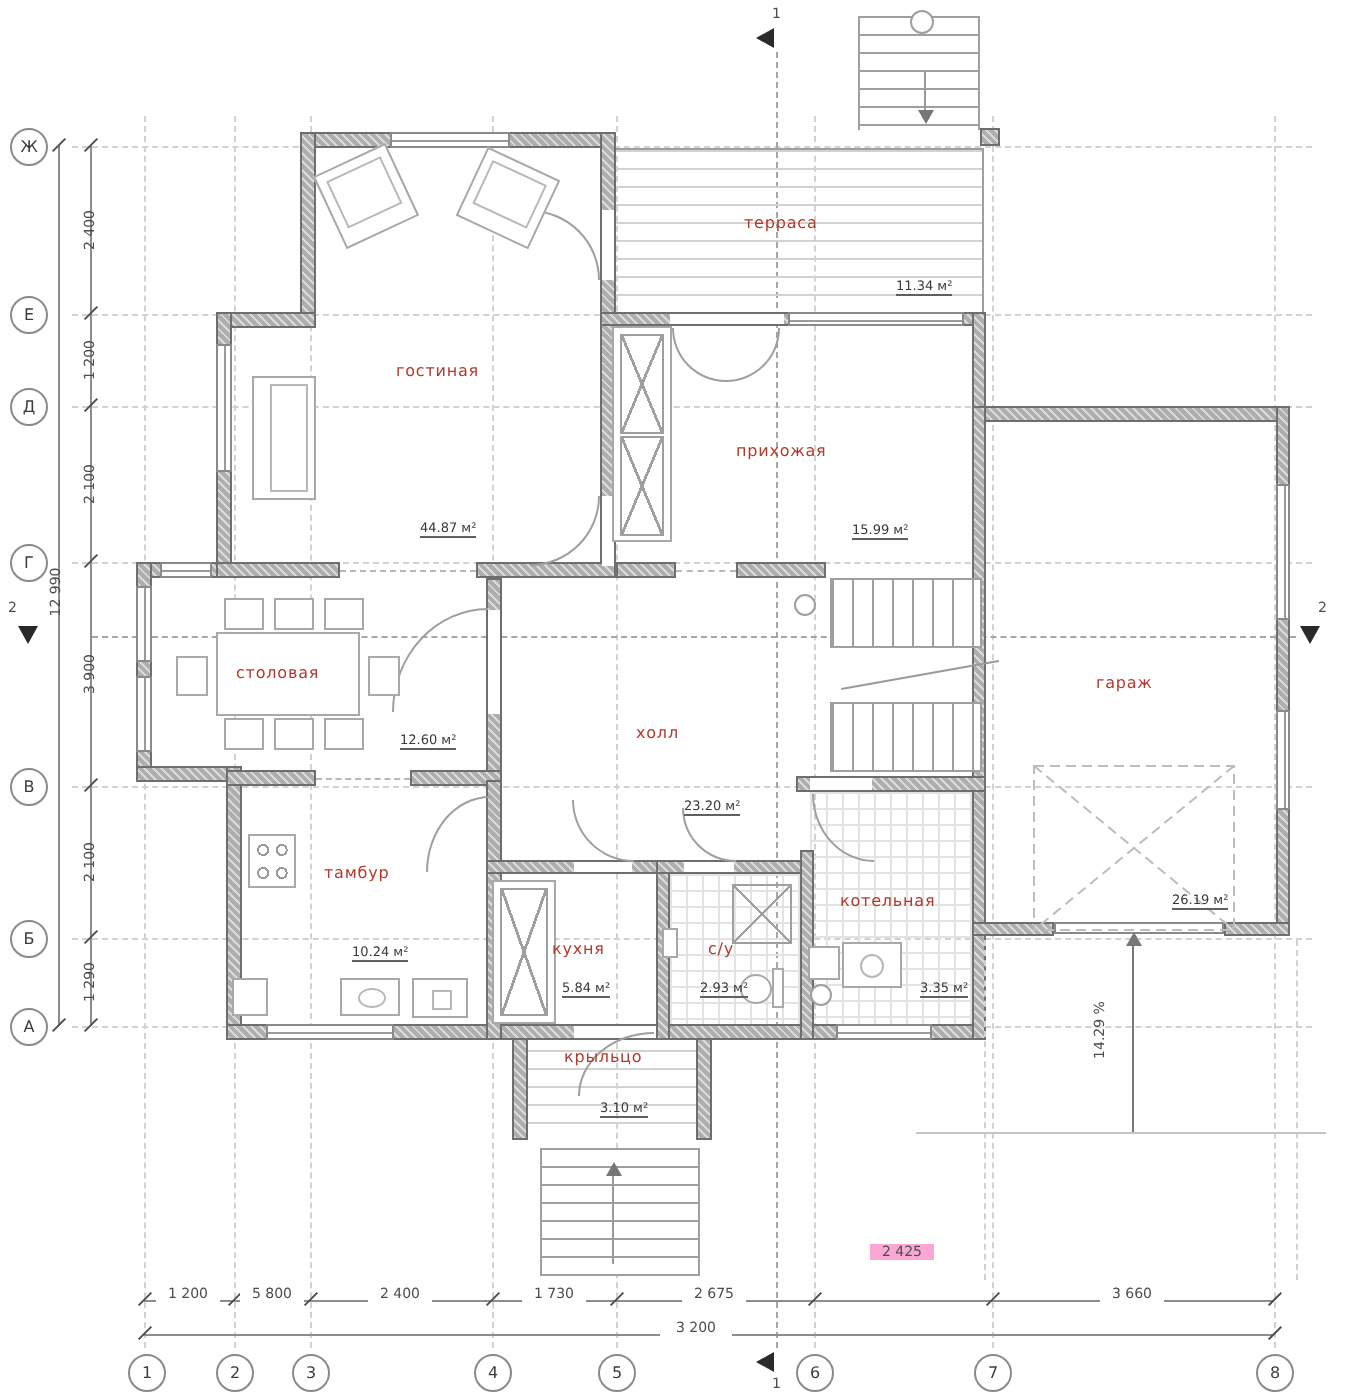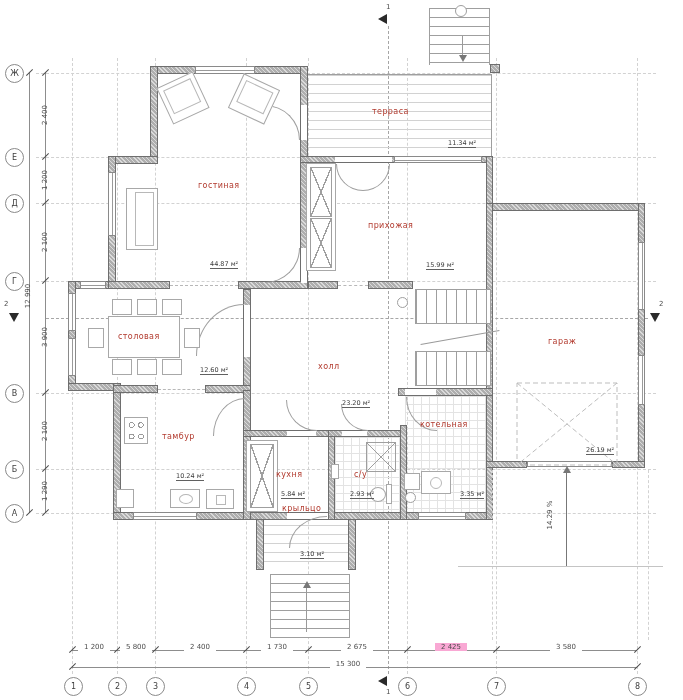--- a/index.html
+++ b/index.html
@@ -240,25 +240,25 @@
   <div class="lbl" style="left:118px;top:332px">столовая</div>
   <div class="area" style="left:200px;top:366px">12.60 м²</div>
   <div class="lbl" style="left:318px;top:362px">холл</div>
   <div class="area" style="left:342px;top:399px">23.20 м²</div>
   <div class="lbl" style="left:162px;top:432px">тамбур</div>
   <div class="area" style="left:176px;top:472px">10.24 м²</div>
   <div class="lbl" style="left:276px;top:470px">кухня</div>
   <div class="area" style="left:281px;top:490px">5.84 м²</div>
   <div class="lbl" style="left:354px;top:470px">с/у</div>
   <div class="area" style="left:350px;top:490px">2.93 м²</div>
-  <div class="lbl" style="left:420px;top:420px">котельная</div>
+  <div class="lbl" style="left:420px;top:446px">котельная</div>
   <div class="area" style="left:460px;top:490px">3.35 м²</div>
   <div class="lbl" style="left:548px;top:337px">гараж</div>
   <div class="area" style="left:586px;top:446px">26.19 м²</div>
-  <div class="lbl" style="left:282px;top:504px">крыльцо</div>
+  <div class="lbl" style="left:282px;top:524px">крыльцо</div>
   <div class="area" style="left:300px;top:550px">3.10 м²</div>
 
   <div class="dim" style="left:45px;top:73px;width:1px;height:440px"></div>
   <div class="dim" style="left:29px;top:73px;width:1px;height:440px"></div>
   <div class="dim" style="left:72px;top:650px;width:565px;height:1px"></div>
   <div class="dim" style="left:72px;top:667px;width:565px;height:1px"></div>
   <div class="tick" style="left:41px;top:72px"></div>
   <div class="tick" style="left:41px;top:156px"></div>
   <div class="tick" style="left:41px;top:202px"></div>
   <div class="tick" style="left:41px;top:280px"></div>
@@ -284,23 +284,23 @@
   <div class="dt vt" style="left:30px;top:333px;width:30px">3 900</div>
   <div class="dt vt" style="left:30px;top:427px;width:30px">2 100</div>
   <div class="dt vt" style="left:30px;top:487px;width:30px">1 290</div>
   <div class="dt vt" style="left:13px;top:292px;width:30px">12 990</div>
 
   <div class="dt" style="left:78px;top:643px;width:32px;background:#fff">1 200</div>
   <div class="dt" style="left:120px;top:643px;width:32px;background:#fff">5 800</div>
   <div class="dt" style="left:184px;top:643px;width:32px;background:#fff">2 400</div>
   <div class="dt" style="left:261px;top:643px;width:32px;background:#fff">1 730</div>
   <div class="dt" style="left:341px;top:643px;width:32px;background:#fff">2 675</div>
-  <div class="dt" style="left:435px;top:643px;width:32px;background:#f9a8d4">2 425</div>
-  <div class="dt" style="left:550px;top:643px;width:32px;background:#fff">3 580</div>
-  <div class="dt" style="left:330px;top:660px;width:36px;background:#fff">15 300</div>
+  <div class="dt" style="left:435px;top:622px;width:32px;background:#f9a8d4">2 425</div>
+  <div class="dt" style="left:550px;top:643px;width:32px;background:#fff">3 660</div>
+  <div class="dt" style="left:330px;top:660px;width:36px;background:#fff">3 200</div>
 
   <div class="bub" style="left:5px;top:64px">Ж</div>
   <div class="bub" style="left:5px;top:148px">Е</div>
   <div class="bub" style="left:5px;top:194px">Д</div>
   <div class="bub" style="left:5px;top:272px">Г</div>
   <div class="bub" style="left:5px;top:384px">В</div>
   <div class="bub" style="left:5px;top:460px">Б</div>
   <div class="bub" style="left:5px;top:504px">А</div>
 
   <div class="bub" style="left:64px;top:677px">1</div>

